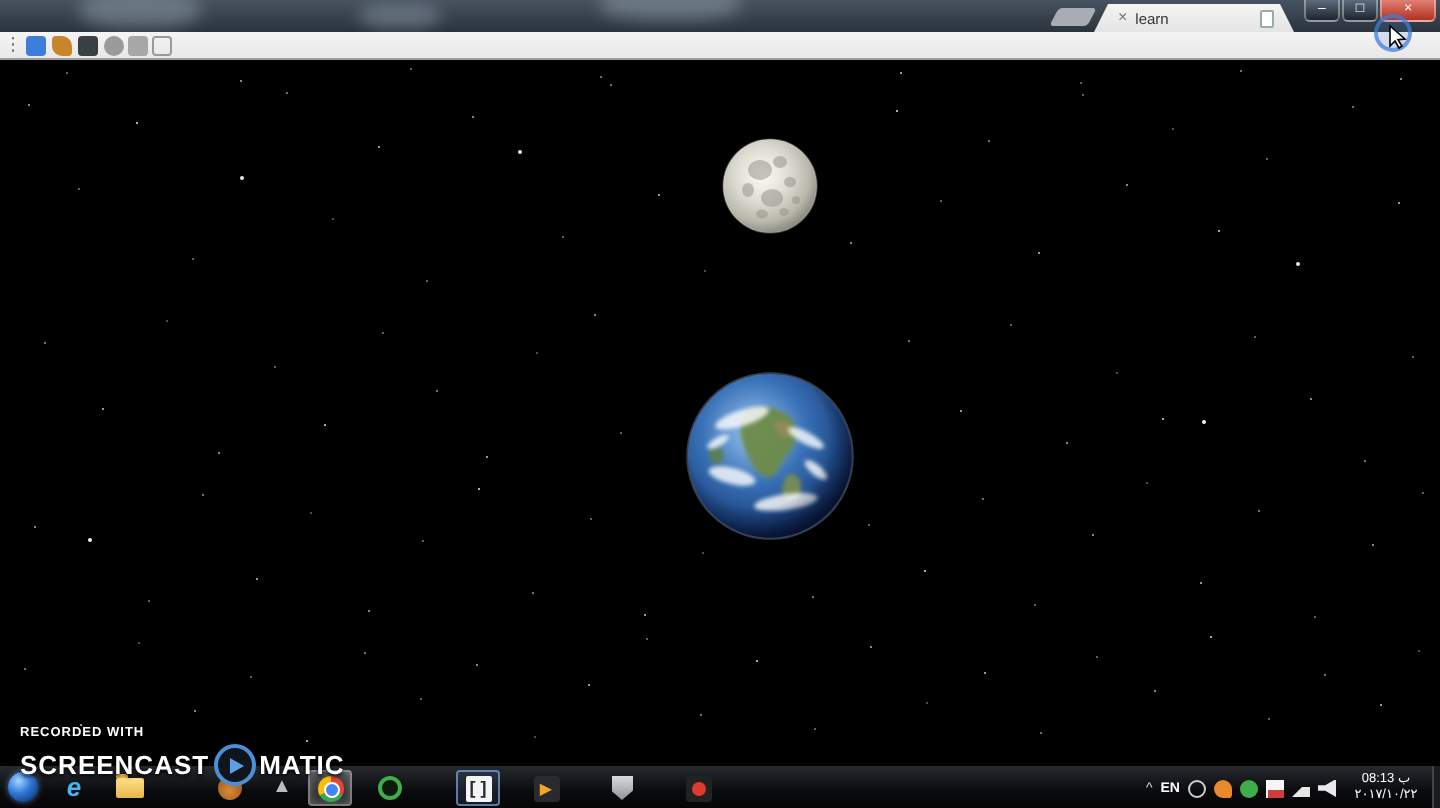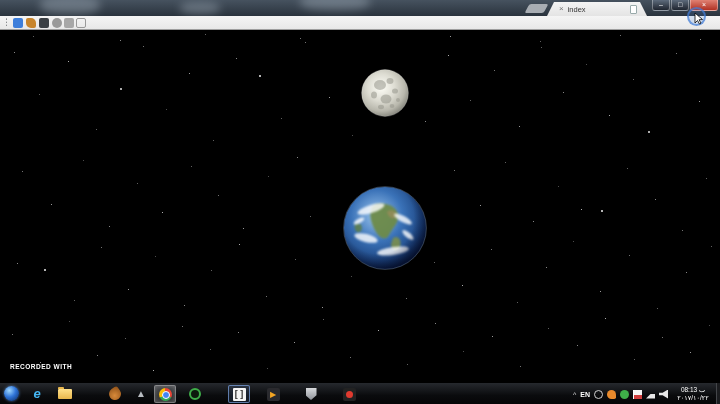--- a/index.html
+++ b/index.html
@@ -115,21 +115,21 @@
 
 <div id="stage">
 
   <div class="titlebar">
     <div class="glassblob" style="left:40px;top:-4px;width:60px;height:18px;"></div>
     <div class="glassblob" style="left:180px;top:2px;width:40px;height:12px;"></div>
     <div class="glassblob" style="left:300px;top:-6px;width:70px;height:16px;"></div>
     <div class="newtab-btn"></div>
     <div class="tab">
       <span class="tab-close">×</span>
-      <span class="tab-title">index</span>
+      <span class="tab-title">learn</span>
       <span class="tab-favicon"></span>
     </div>
     <div class="winbtns">
       <div class="winbtn min">–</div>
       <div class="winbtn max">□</div>
       <div class="winbtn close">×</div>
     </div>
   </div>
 
   <div class="toolbar">
@@ -321,20 +321,25 @@
         <ellipse cx="65" cy="49" rx="7" ry="2.6" transform="rotate(40 65 49)"></ellipse>
         <ellipse cx="16" cy="35" rx="6" ry="2.2" transform="rotate(-30 16 35)"></ellipse>
       </g>
       <circle cx="42" cy="42" r="41" fill="url(#rim)"></circle>
       <circle cx="42" cy="42" r="41.4" fill="none" stroke="rgba(170,205,255,0.3)" stroke-width="1"></circle>
     </svg>
   </div>
 
   <div class="watermark">
     <div class="wm-line1">RECORDED WITH</div>
+    <div class="wm-brand">
+      <span>SCREENCAST</span>
+      <span class="wm-logo"></span>
+      <span>MATIC</span>
+    </div>
   </div>
 
   <div class="taskbar">
     <div class="orb"></div>
     <div class="tcell" style="left:26px;">
         <span class="ie-e">e</span>
       </div>
     <div class="tcell" style="left:54px;">
         <span class="folder"></span>
       </div>

